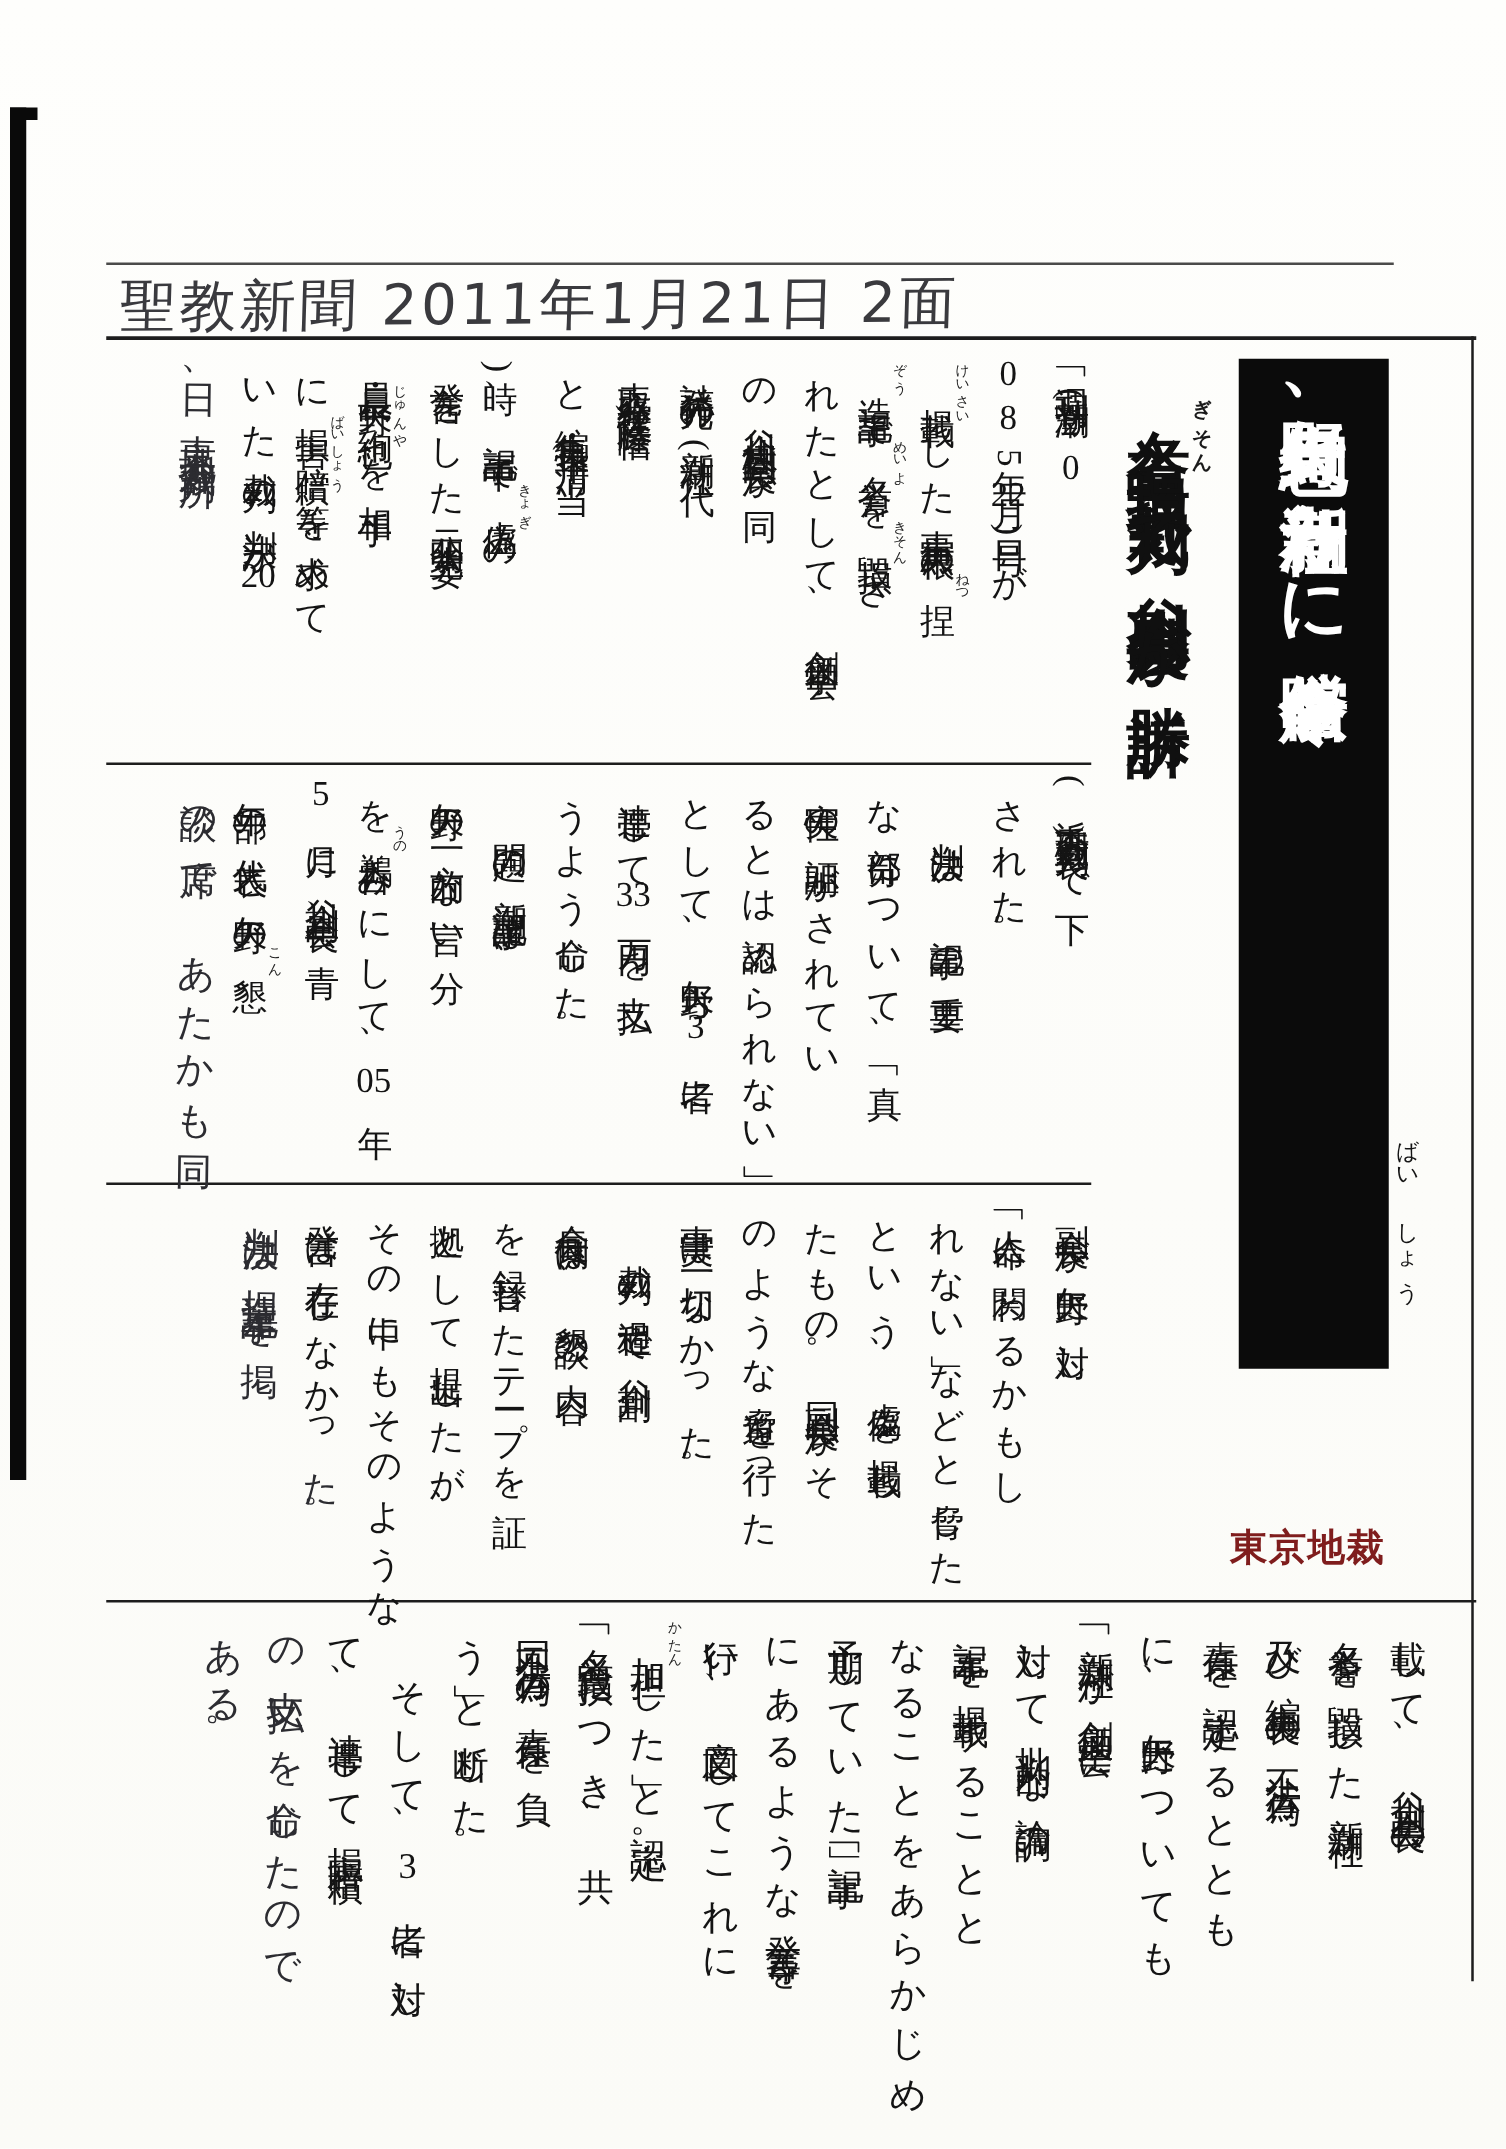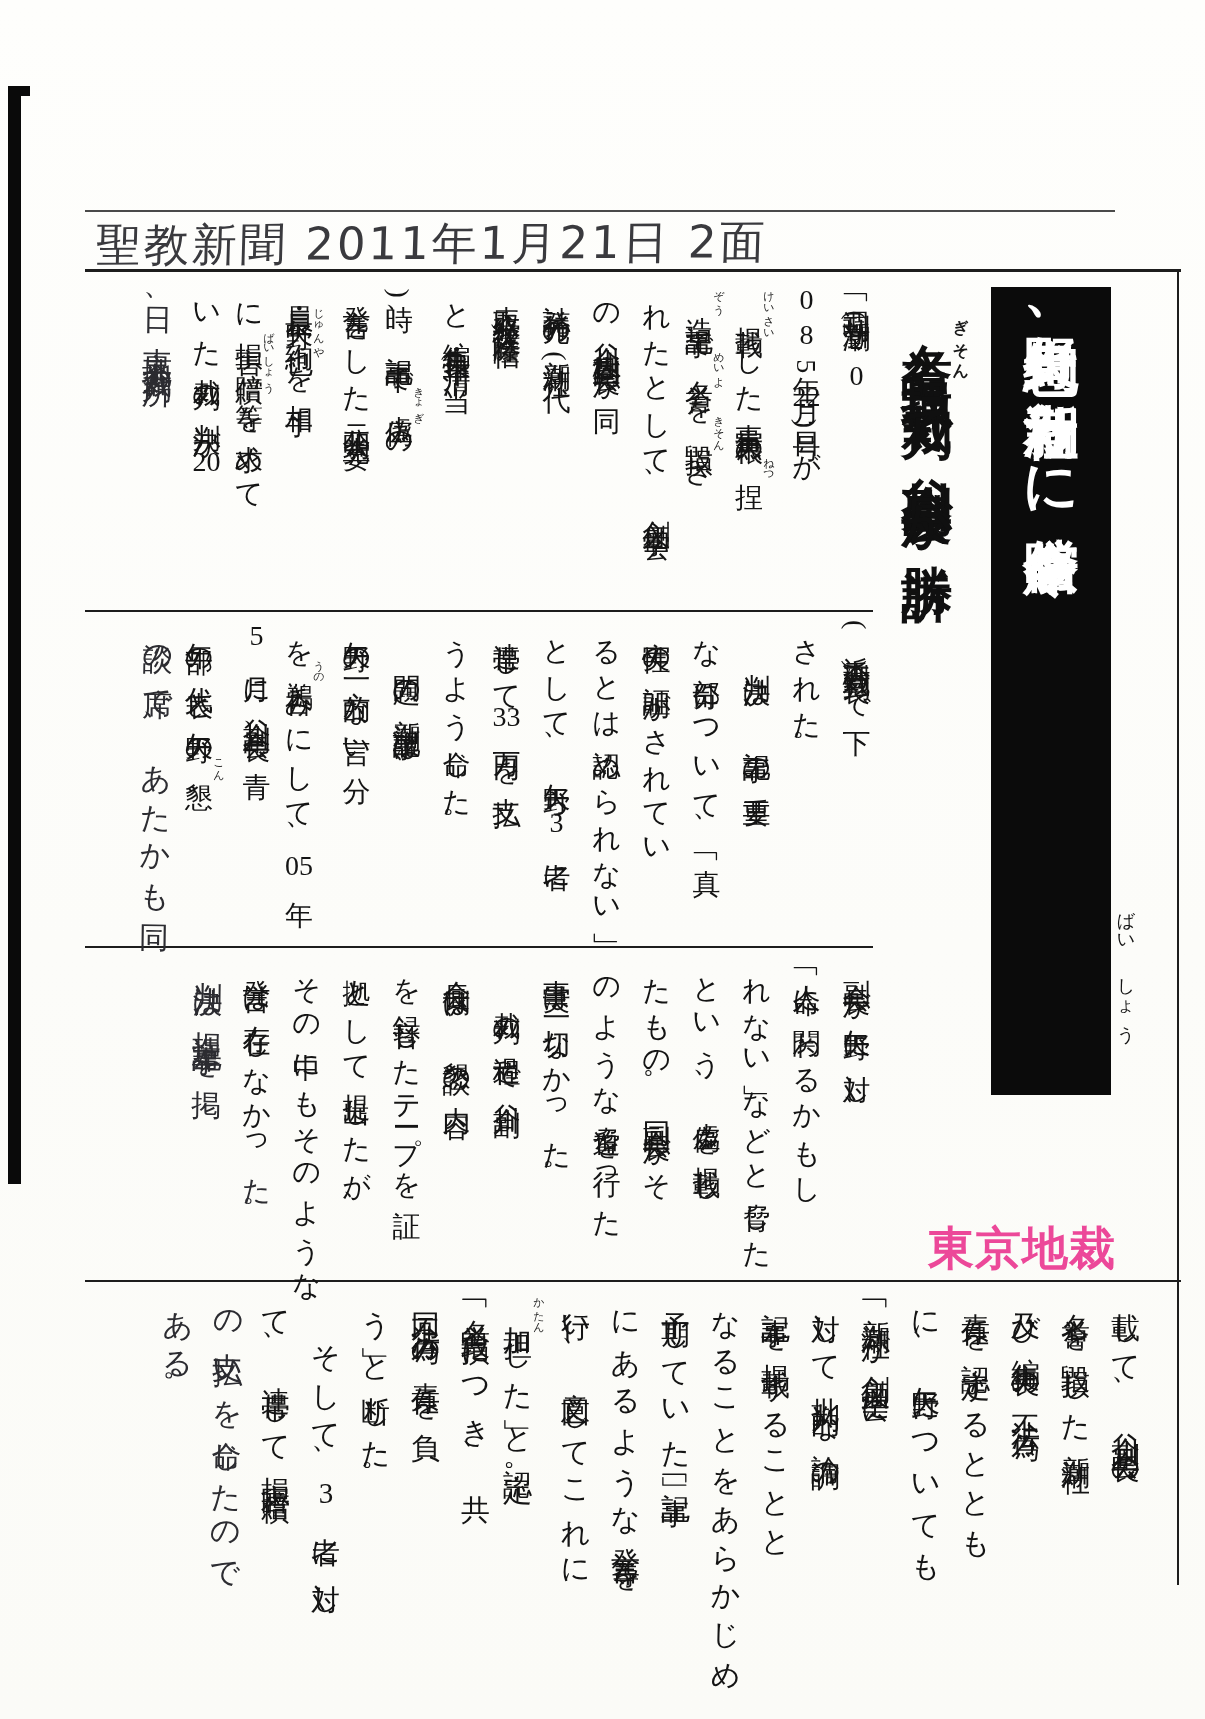--- a/index.html
+++ b/index.html
@@ -45,23 +45,23 @@
   }
   .subhead{
     position:absolute;left:897px;top:303px;height:850px;
     writing-mode:vertical-rl;text-orientation:mixed;
     font-family:"Liberation Sans", sans-serif;font-weight:800;
     font-size:51px;letter-spacing:5px;line-height:1.15;color:#101010;
     white-space:nowrap;
   }
   .subhead rt{font-size:16px;letter-spacing:1px;font-weight:600;color:#1a1a1a;}
   .credit{
-    position:absolute;left:928px;top:1218px;
+    position:absolute;left:984px;top:1218px;
     font-family:"Liberation Sans", sans-serif;font-weight:700;
-    font-size:46px;letter-spacing:1px;color:#ec4899;white-space:nowrap;
+    font-size:30px;letter-spacing:1px;color:#7f1d1d;white-space:nowrap;
   }
 
   
   .band{
     position:absolute;display:flex;flex-direction:row-reverse;
     justify-content:flex-start;gap:12px;
   }
   .col{
     writing-mode:vertical-rl;text-orientation:mixed;
     width:38px;font-size:28px;letter-spacing:4.4px;line-height:38px;

